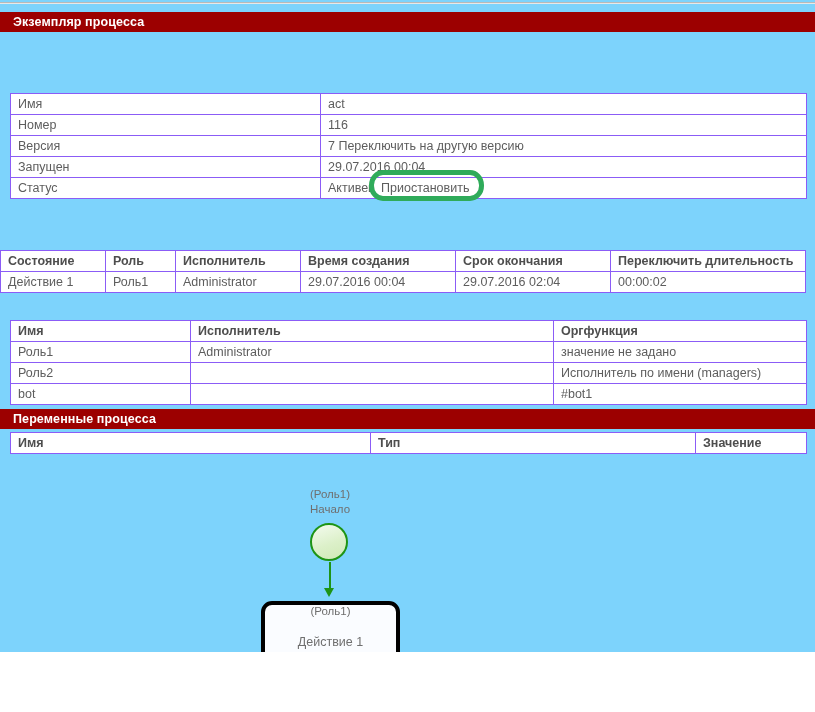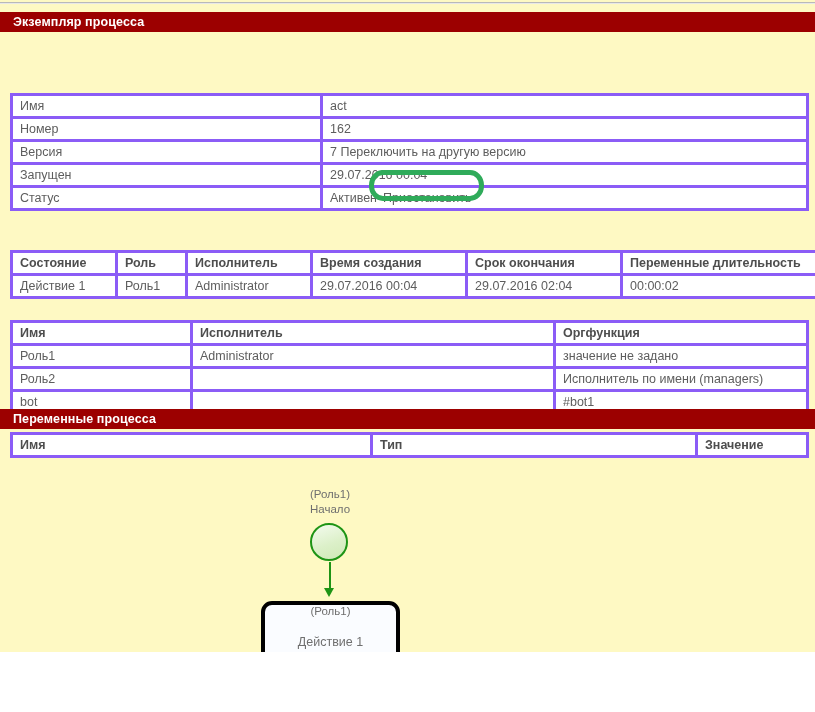--- a/index.html
+++ b/index.html
@@ -7,21 +7,21 @@
     margin: 0;
     padding: 0;
     background: #ffffff;
     font-family: "Liberation Sans", sans-serif;
   }
   #page {
     position: relative;
     width: 815px;
     height: 652px;
     overflow: hidden;
-    background: #fef9c3;
+    background: #7dd3fc;
   }
 
   
   .top-rule {
     position: absolute;
     left: 0; top: 2px;
     width: 815px;
     height: 1px;
     background: #b9b9b9;
   }
@@ -50,21 +50,21 @@
 
   table.grid {
     position: absolute;
     border-collapse: collapse;
     font-size: 12.5px;
     color: #5d5d5d;
     background: #fff;
     table-layout: fixed;
   }
   table.grid td, table.grid th {
-    border: 3px solid #8b5cf6;
+    border: 1px solid #8b5cf6;
     padding: 3px 7px;
     text-align: left;
     font-weight: normal;
     vertical-align: middle;
     white-space: nowrap;
     overflow: hidden;
     height: 19px;
     color: #5d5d5d;
   }
   table.grid th {
@@ -181,21 +181,21 @@
         <col style="width:310px">
         <col style="width:486px">
       </colgroup>
     <tbody>
       <tr>
         <td>Имя</td>
         <td>act</td>
       </tr>
       <tr>
         <td>Номер</td>
-        <td>162</td>
+        <td>116</td>
       </tr>
       <tr>
         <td>Версия</td>
         <td>
           <span class="version-link">7 Переключить на другую версию</span>
         </td>
       </tr>
       <tr>
         <td>Запущен</td>
         <td>29.07.2016 00:04</td>
@@ -203,37 +203,37 @@
       <tr>
         <td>Статус</td>
         <td><span class="status-value">Активен</span><a class="suspend-link" href="#">Приостановить</a></td>
       </tr>
     </tbody>
   </table>
 
   <div class="annotation-ellipse"></div>
 
 
-  <table class="grid" style="left:10px; top:250px; width:805px;">
+  <table class="grid" style="left:0; top:250px; width:805px;">
     <colgroup>
       <col style="width:105px">
         <col style="width:70px">
         <col style="width:125px">
       <col style="width:155px">
         <col style="width:155px">
         <col style="width:195px">
     </colgroup>
     <thead>
       <tr>
         <th>Состояние</th>
         <th>Роль</th>
         <th>Исполнитель</th>
         <th>Время создания</th>
         <th>Срок окончания</th>
-        <th>Переменные длительность</th>
+        <th>Переключить длительность</th>
       </tr>
     </thead>
     <tbody>
       <tr>
         <td>Действие 1</td>
         <td>Роль1</td>
         <td>Administrator</td>
         <td>29.07.2016 00:04</td>
         <td>29.07.2016 02:04</td>
         <td>00:00:02</td>

